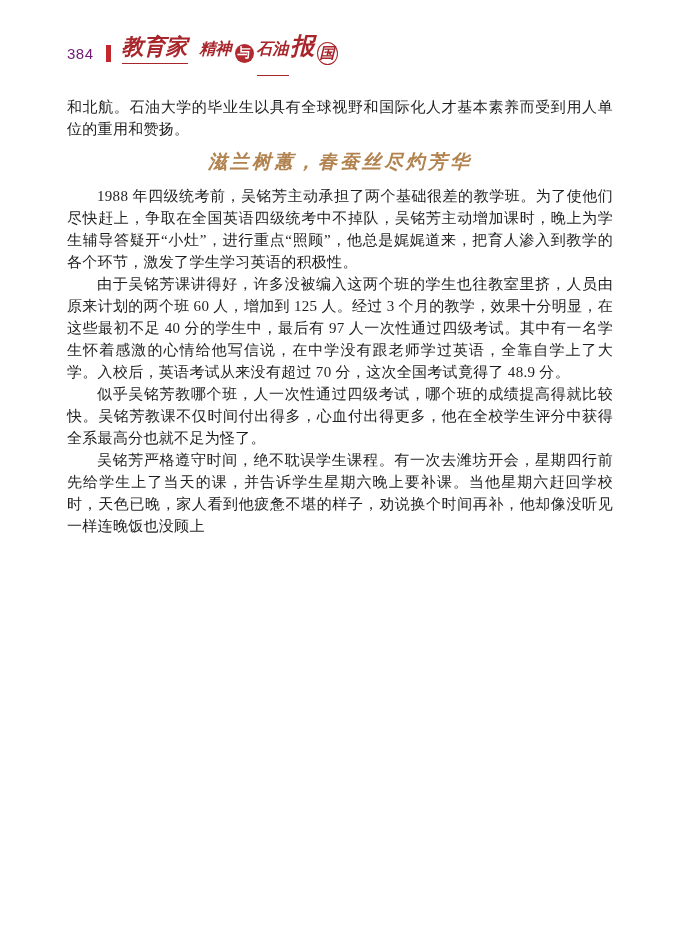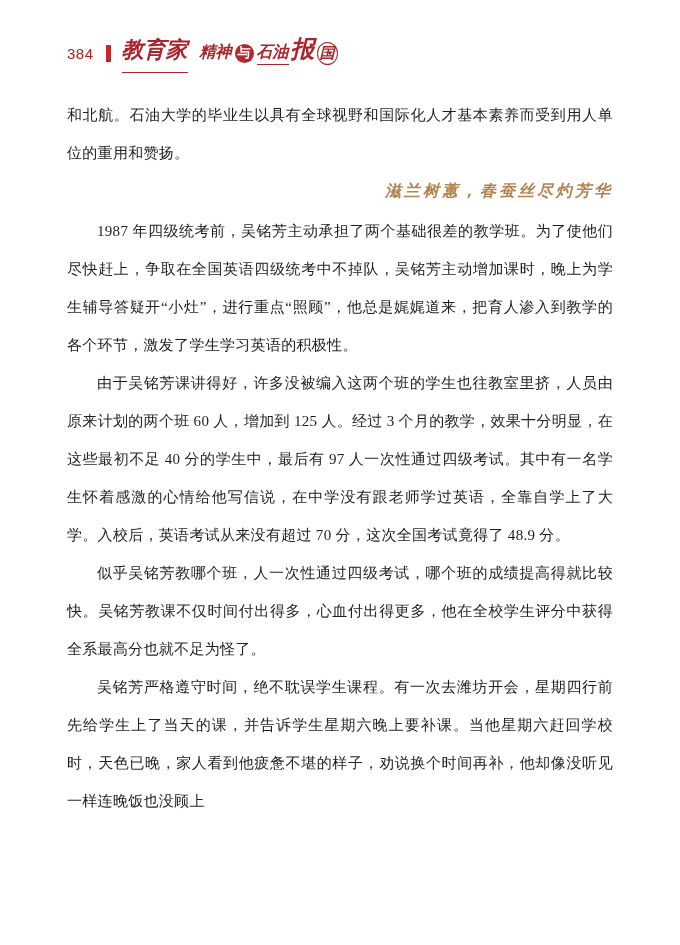--- a/index.html
+++ b/index.html
@@ -24,42 +24,42 @@
   
   .page-header {
     display: flex;
     align-items: center;
     height: 34px;
     margin-bottom: 26px;
   }
   .page-number {
     font-family: "Liberation Sans", "DejaVu Sans", sans-serif;
     font-size: 15px;
-    color: #b91c1c;
+    color: #701a75;
     letter-spacing: 0.5px;
   }
   .red-bar {
     display: inline-block;
     width: 5px;
     height: 17px;
     background: #c2272d;
     margin: 0 11px 0 12px;
   }
   .logo {
     color: #a8262b;
     font-weight: bold;
     font-style: italic;
     white-space: nowrap;
     display: flex;
     align-items: baseline;
   }
   .logo .lg-jiaoyujia {
     font-size: 22px;
     border-bottom: 1px solid #a8262b;
-    padding-bottom: 7px;
+    padding-bottom: 1px;
   }
   .logo .lg-jingshen {
     font-size: 16px;
     margin-left: 12px;
   }
   .logo .lg-yu {
     font-style: normal;
     display: inline-flex;
     align-items: center;
     justify-content: center;
@@ -68,21 +68,21 @@
     border-radius: 50%;
     background: #b02a30;
     color: #ffffff;
     font-size: 13px;
     margin: 0 3px;
     align-self: center;
   }
   .logo .lg-shiyou {
     font-size: 16px;
     border-bottom: 1px solid #a8262b;
-    padding-bottom: 1px;
+    padding-bottom: 15px;
   }
   .logo .lg-bao {
     font-size: 24px;
     margin-left: 2px;
   }
   .logo .lg-guo {
     font-size: 15px;
     border: 1.5px solid #a8262b;
     border-radius: 50%;
     padding: 1px 2px;
@@ -90,33 +90,33 @@
     align-self: center;
   }
 
   
   .content {
     color: #1e1e1e;
   }
   .para {
     margin: 0;
     font-size: 15px;
-    line-height: 38px;
+    line-height: 22px;
     text-align: justify;
     text-justify: inter-ideograph;
     text-indent: 2em;
     letter-spacing: 0.3px;
   }
   .para.noindent {
     text-indent: 0;
   }
   .section-heading {
     margin: 9px 0 10px 0;
-    text-align: right;
-    font-size: 16px;
+    text-align: center;
+    font-size: 19px;
     font-weight: bold;
     letter-spacing: 3px;
     color: #b2834f;
     font-style: italic;
   }
 </style>
 </head>
 <body>
 
 <div class="page">
@@ -132,19 +132,19 @@
       <span class="lg-bao">报</span>
       <span class="lg-guo">国</span>
     </div>
   </div>
 
   <div class="content">
     <p class="para noindent">和北航。石油大学的毕业生以具有全球视野和国际化人才基本素养而受到用人单位的重用和赞扬。</p>
 
     <h2 class="section-heading">滋兰树蕙，春蚕丝尽灼芳华</h2>
 
-    <p class="para">1987 年四级统考前，吴铭芳主动承担了两个基础很差的教学班。为了使他们尽快赶上，争取在全国英语四级统考中不掉队，吴铭芳主动增加课时，晚上为学生辅导答疑开“小灶”，进行重点“照顾”，他总是娓娓道来，把育人渗入到教学的各个环节，激发了学生学习英语的积极性。</p>
+    <p class="para">1988 年四级统考前，吴铭芳主动承担了两个基础很差的教学班。为了使他们尽快赶上，争取在全国英语四级统考中不掉队，吴铭芳主动增加课时，晚上为学生辅导答疑开“小灶”，进行重点“照顾”，他总是娓娓道来，把育人渗入到教学的各个环节，激发了学生学习英语的积极性。</p>
     <p class="para">由于吴铭芳课讲得好，许多没被编入这两个班的学生也往教室里挤，人员由原来计划的两个班 60 人，增加到 125 人。经过 3 个月的教学，效果十分明显，在这些最初不足 40 分的学生中，最后有 97 人一次性通过四级考试。其中有一名学生怀着感激的心情给他写信说，在中学没有跟老师学过英语，全靠自学上了大学。入校后，英语考试从来没有超过 70 分，这次全国考试竟得了 48.9 分。</p>
     <p class="para">似乎吴铭芳教哪个班，人一次性通过四级考试，哪个班的成绩提高得就比较快。吴铭芳教课不仅时间付出得多，心血付出得更多，他在全校学生评分中获得全系最高分也就不足为怪了。</p>
     <p class="para">吴铭芳严格遵守时间，绝不耽误学生课程。有一次去潍坊开会，星期四行前先给学生上了当天的课，并告诉学生星期六晚上要补课。当他星期六赶回学校时，天色已晚，家人看到他疲惫不堪的样子，劝说换个时间再补，他却像没听见一样连晚饭也没顾上</p>
   </div>
 
 </div>
 
 </body></html>

